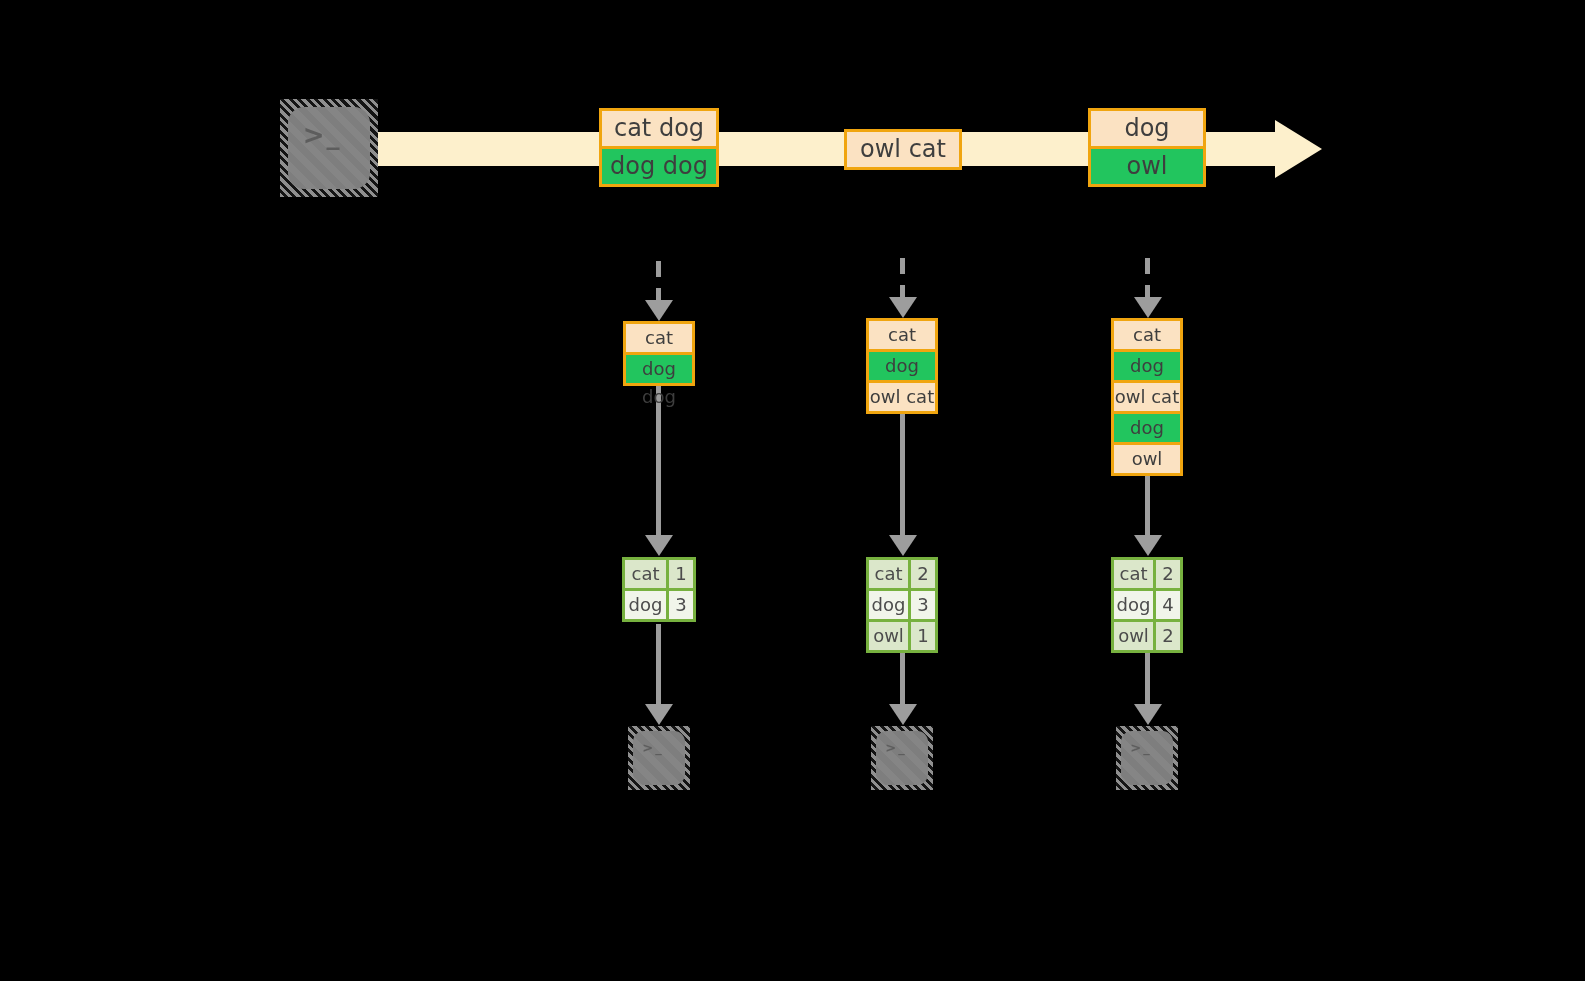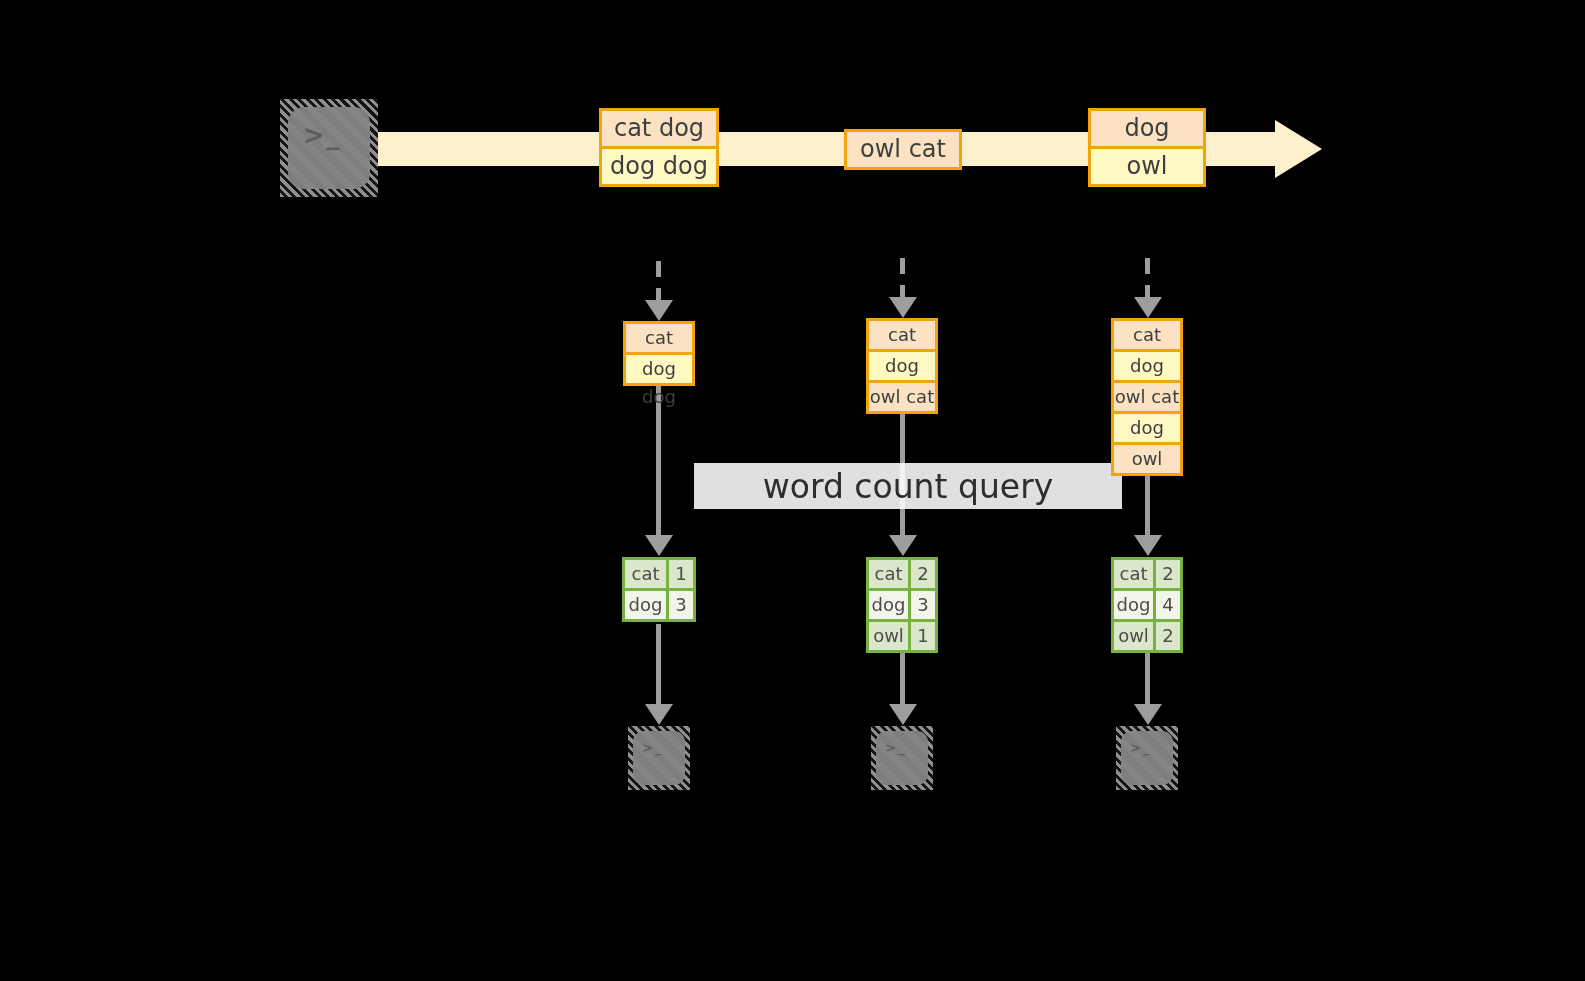--- a/index.html
+++ b/index.html
@@ -18,21 +18,21 @@
   .term-sm .term-inner{left:5px;top:5px;right:5px;bottom:5px;border-radius:11px;}
   .prompt{position:absolute;left:18%;top:16%;color:#5d5d5d;font-weight:bold;letter-spacing:2px;}
   .term-lg .prompt{font-size:26px;}
   .term-sm .prompt{font-size:13px;}
   
   .obox{position:absolute;border:3px solid #f0a50f;background:#f0a50f;display:flex;flex-direction:column;gap:3px;}
   .orow{text-align:center;color:#3e3e3e;}
   .obox.big .orow{height:35px;line-height:35px;font-size:24px;}
   .obox.small .orow{height:28px;line-height:28px;font-size:18px;}
   .peach{background:#fbe2c2;}
-  .cream{background:#fef9c3;}
+  .cream{background:#22c55e;}
   
   .vline{position:absolute;width:5px;background:#9d9d9d;}
   .vdash{position:absolute;width:5px;background:repeating-linear-gradient(180deg,#9d9d9d 0 16px,transparent 16px 27px);}
   .ahead{position:absolute;width:0;height:0;border-left:14px solid transparent;border-right:14px solid transparent;border-top:21px solid #9d9d9d;}
   
   .band{position:absolute;left:694px;top:463px;width:428px;height:46px;background:rgba(255,255,255,0.88);
     display:flex;align-items:center;justify-content:center;z-index:2;}
   .band span{font-size:33px;color:#2d2d2d;}
   
   .gtable{position:absolute;border:3px solid #77b13f;background:#77b13f;display:flex;flex-direction:column;gap:3px;z-index:3;}
@@ -94,23 +94,20 @@
     <div class="orow peach">owl</div>
   </div>
 
   <div class="vline z1" style="left:656px;top:386px;height:150px;"></div>
   <div class="ahead z1" style="left:645px;top:535px;"></div>
   <div class="vline z1" style="left:900px;top:414px;height:122px;"></div>
   <div class="ahead z1" style="left:889px;top:535px;"></div>
   <div class="vline z1" style="left:1145px;top:476px;height:60px;"></div>
   <div class="ahead z1" style="left:1134px;top:535px;"></div>
 
-  <div class="band">
-    <span>word count query</span>
-  </div>
 
   <div class="gtable" style="left:622px;top:557px;width:68px;">
     <div class="grow">
       <div class="gword cgreen">cat</div>
       <div class="gnum cgreen">1</div>
     </div>
     <div class="grow">
       <div class="gword cwhite">dog</div>
       <div class="gnum cwhite">3</div>
     </div>

